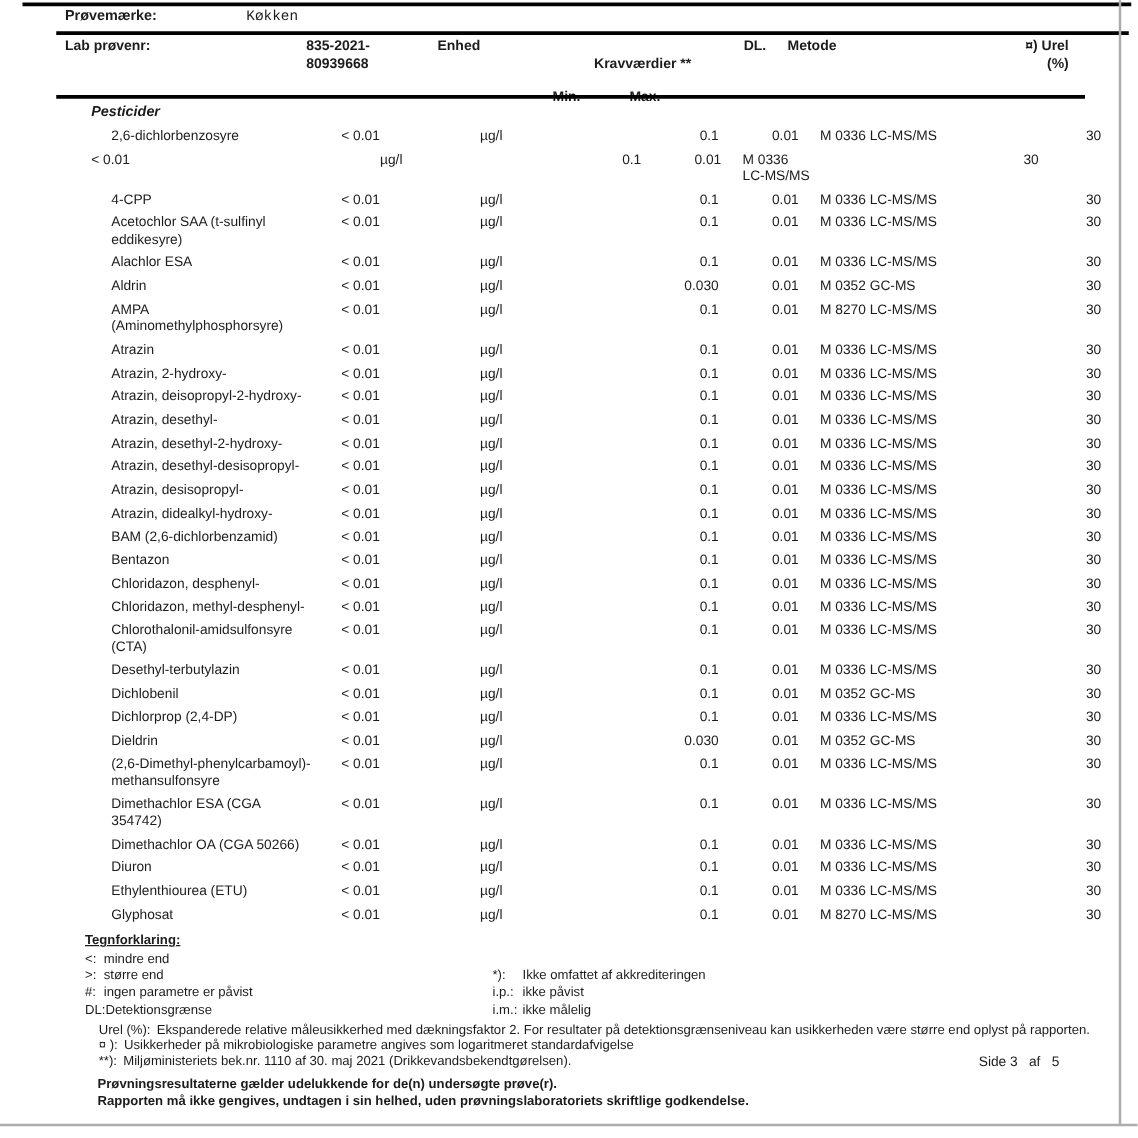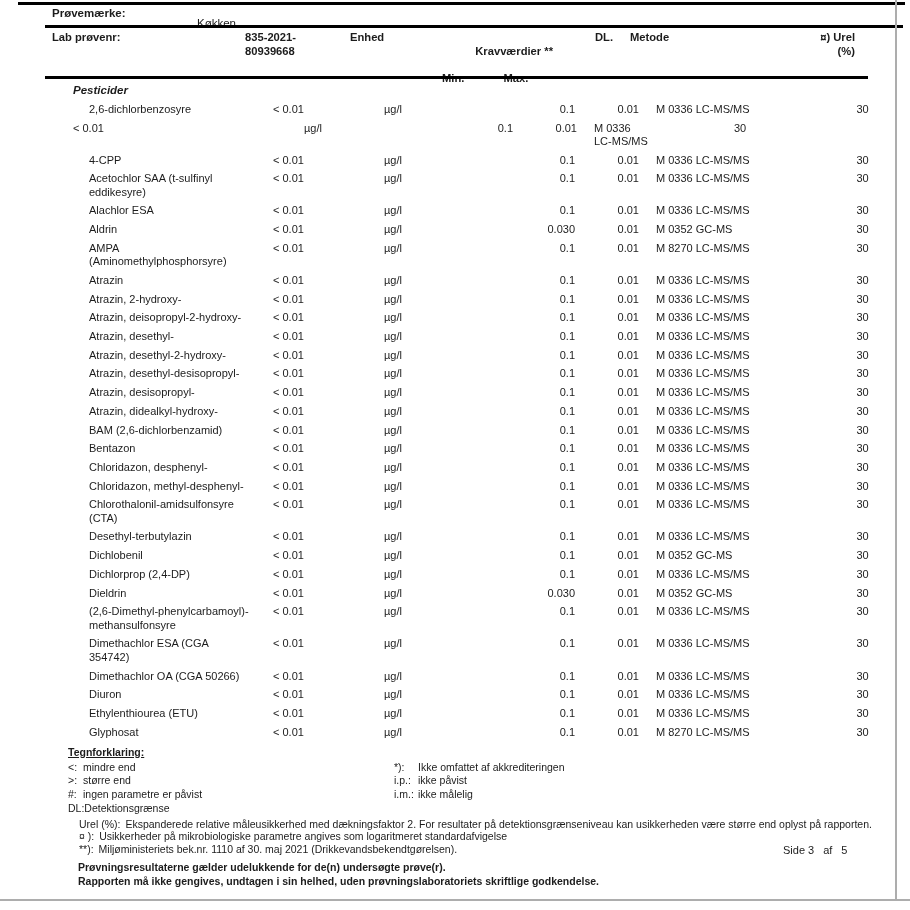--- a/index.html
+++ b/index.html
@@ -10,21 +10,21 @@
   }
   .rule{position:absolute;background:#000;}
   #rule-top{left:18px;top:2px;width:887px;height:3px;}
   #rule-sample{left:45px;top:25px;width:858px;height:2.5px;}
   #rule-header{left:45px;top:76px;width:823px;height:2.5px;}
   #edge-right{position:absolute;left:895px;top:0;width:2px;height:900px;background:#adadad;}
   #edge-bottom{position:absolute;left:0;top:899px;width:910px;height:2px;background:#adadad;}
 
   .hdr1{position:absolute;left:45px;top:7px;width:823px;height:16px;font-size:11.5px;}
   .hdr1 .lbl{position:absolute;left:7px;top:0;font-weight:bold;}
-  .hdr1 .val{position:absolute;left:152px;top:10px;}
+  .hdr1 .val{position:absolute;left:152px;top:0;font-family:Liberation Mono, monospace;}
 
   .colhdr{position:absolute;left:45px;top:31px;width:823px;font-size:11.2px;font-weight:bold;
     display:grid;grid-template-columns:200px 80px 112px 124px 62px 195px 50px;line-height:13.5px;}
   .colhdr .cell{white-space:pre-line;}
   .colhdr .lab-label{padding-left:7px;}
   .colhdr .enhed{padding-left:25px;}
   .colhdr .krav-wrap{text-align:right;}
   .colhdr .krav-line{padding-right:8px;}
   .colhdr .minmax{display:flex;text-align:left;}
   .colhdr .minmax .mn{width:62px;padding-left:5px;}
@@ -39,25 +39,25 @@
   .trow{display:grid;grid-template-columns:200px 80px 112px 62px 62px 62px 195px 50px;
     padding:2.8px 0 2.5px;font-size:11px;line-height:13.4px;}
   .trow .c{white-space:pre-line;}
   .trow .name{padding-left:18px;}
   .trow .result{padding-left:2px;}
   .trow .unit{padding-left:33px;}
   .trow .min{text-align:right;padding-right:10px;}
   .trow .max{text-align:right;padding-right:12px;}
   .trow .dl{text-align:right;padding-right:10px;}
   .trow .method{padding-left:7px;}
-  .trow .urel{text-align:center;padding-right:13px;}
+  .trow .urel{text-align:right;padding-right:13px;}
 
   .legend{margin-top:4px;margin-left:-3px;font-size:10.5px;}
   .legend-title{font-weight:bold;text-decoration:underline;margin-bottom:3px;}
-  .legend-cols{display:flex;}
+  .legend-cols{display:flex;align-items:flex-end;}
   .legend-col-left{width:326px;}
   .legend-col-right{flex:1;}
   .legend-item{line-height:13.8px;}
   .legend-col-left .marker{display:inline-block;min-width:15px;}
   .legend-col-right .marker{display:inline-block;min-width:24px;}
 
   .notes{margin-top:2px;font-size:10.5px;padding-left:8px;}
   .note{line-height:12.6px;}
   .note .marker{margin-right:5px;}
 

